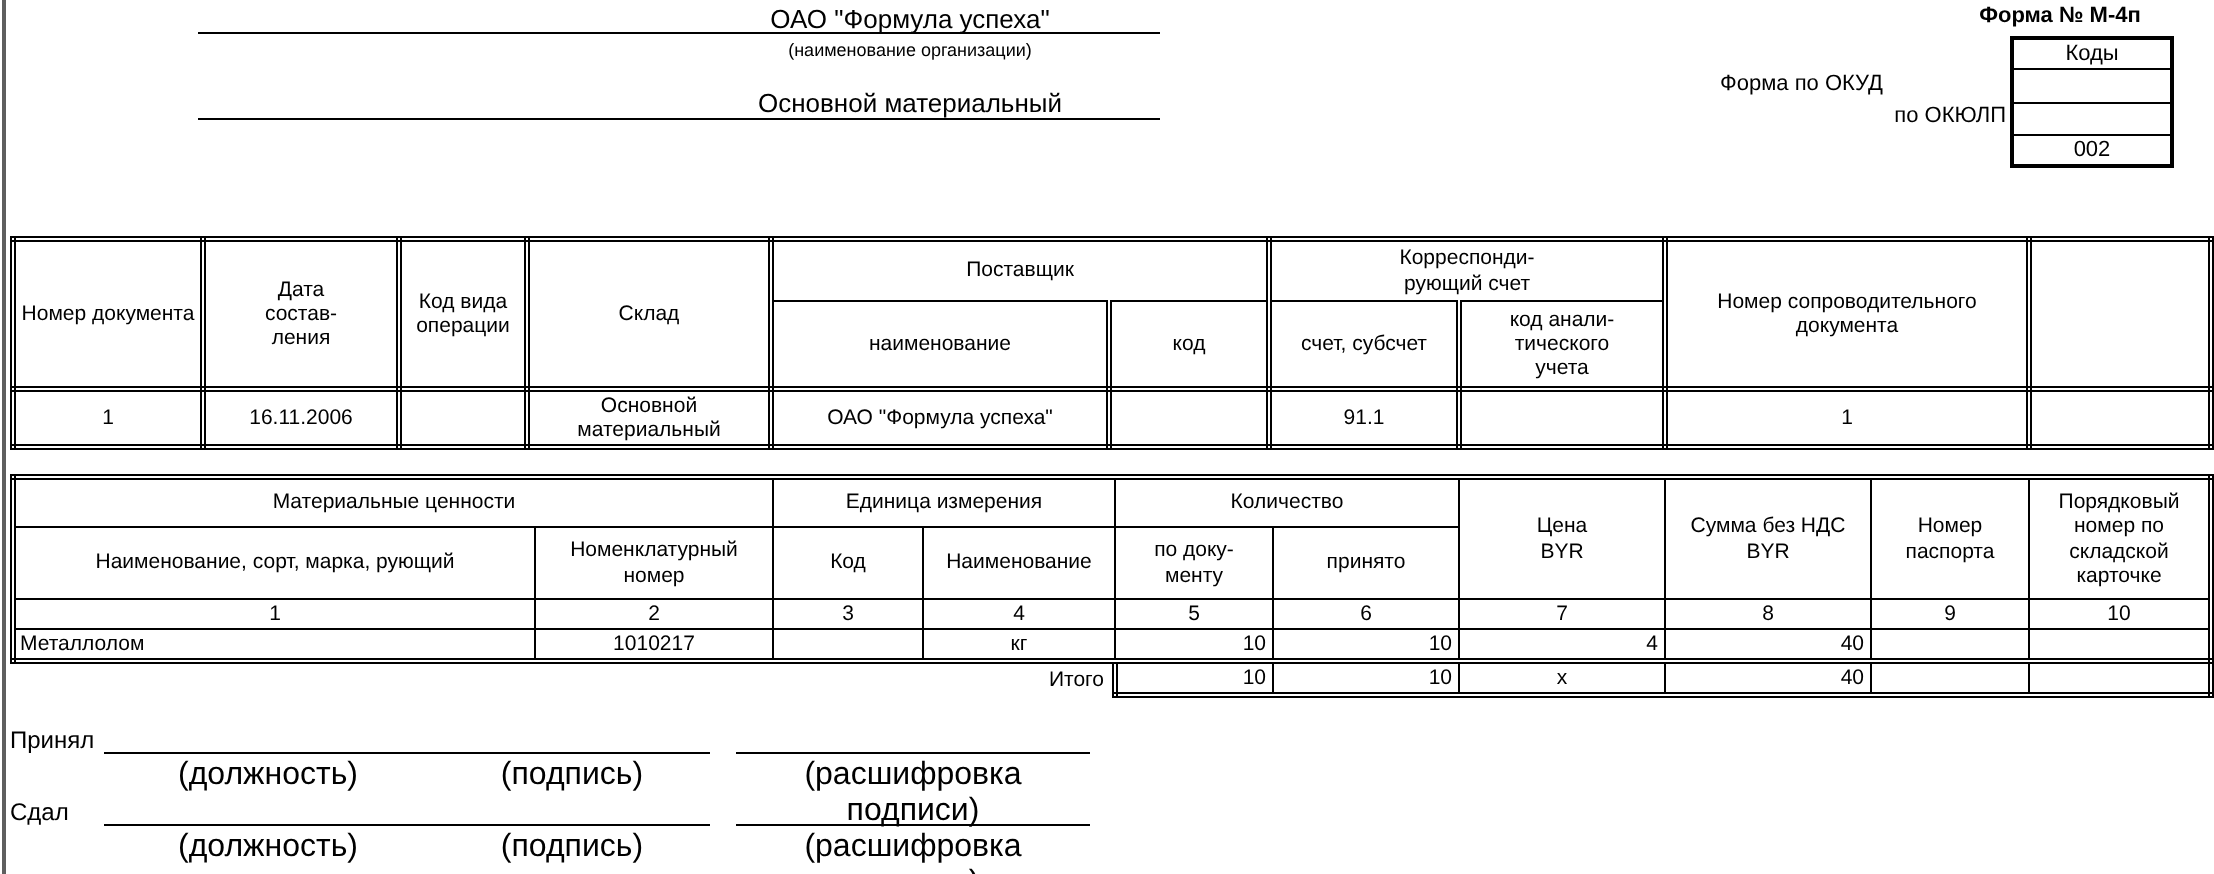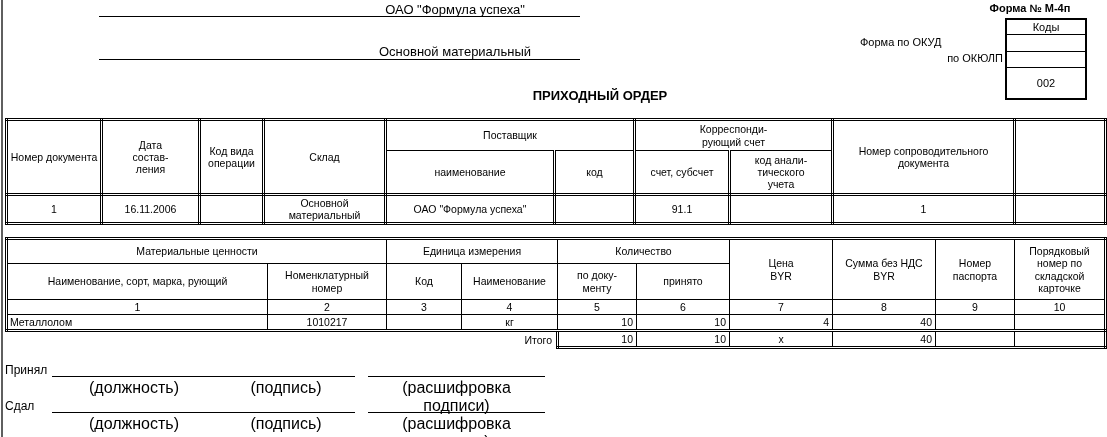--- a/index.html
+++ b/index.html
@@ -50,42 +50,42 @@
   .sig-cap { font-size:16px; text-align:center; }
 </style>
 </head>
 <body>
 
 <div class="sheet">
   <div class="left-strip"></div>
 
   <div class="abs u-line1"></div>
   <div class="abs org-name">ОАО "Формула успеха"</div>
+  <div class="abs org-caption">(наименование организации)</div>
   <div class="abs u-line2"></div>
   <div class="abs dept-name">Основной материальный</div>
-  <div class="abs doc-title">ПРИХОДНЫЙ ОРДЕР</div>
 
   <div class="abs form-label">Форма № М-4п</div>
   <div class="abs okud-label">Форма по ОКУД</div>
   <div class="abs okulp-label">по ОКЮЛП</div>
   <table class="abs codes-tbl">
     <colgroup>
         <col style="width:80px">
       </colgroup>
     <tbody>
         <tr style="height:15px">
           <td>Коды</td>
         </tr>
     <tr style="height:17px">
           <td></td>
         </tr>
     <tr style="height:16px">
           <td></td>
         </tr>
-    <tr style="height:32px">
+    <tr style="height:16px">
           <td>002</td>
         </tr>
   </tbody>
     </table>
 
   <table class="abs t1">
     <colgroup>
       <col style="width:95px">
         <col style="width:98px">
         <col style="width:64px">

